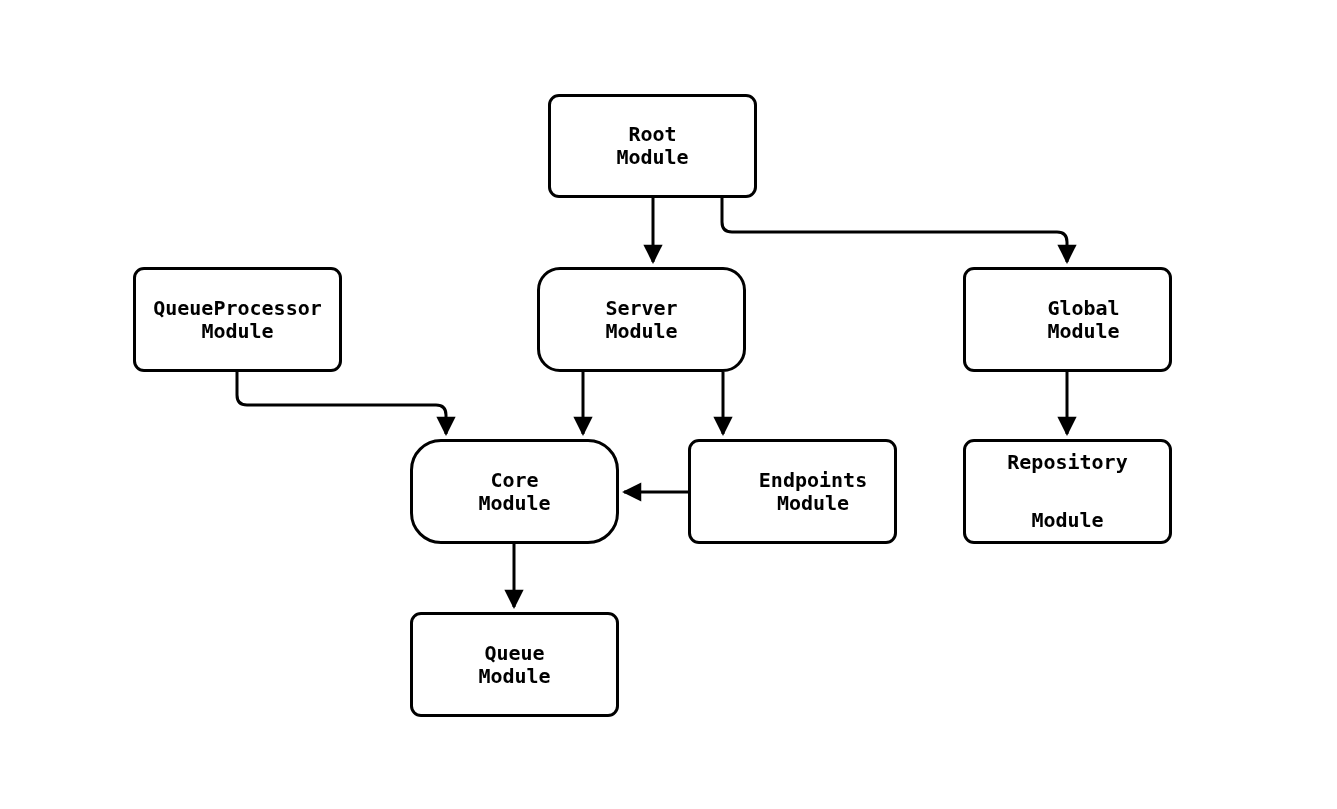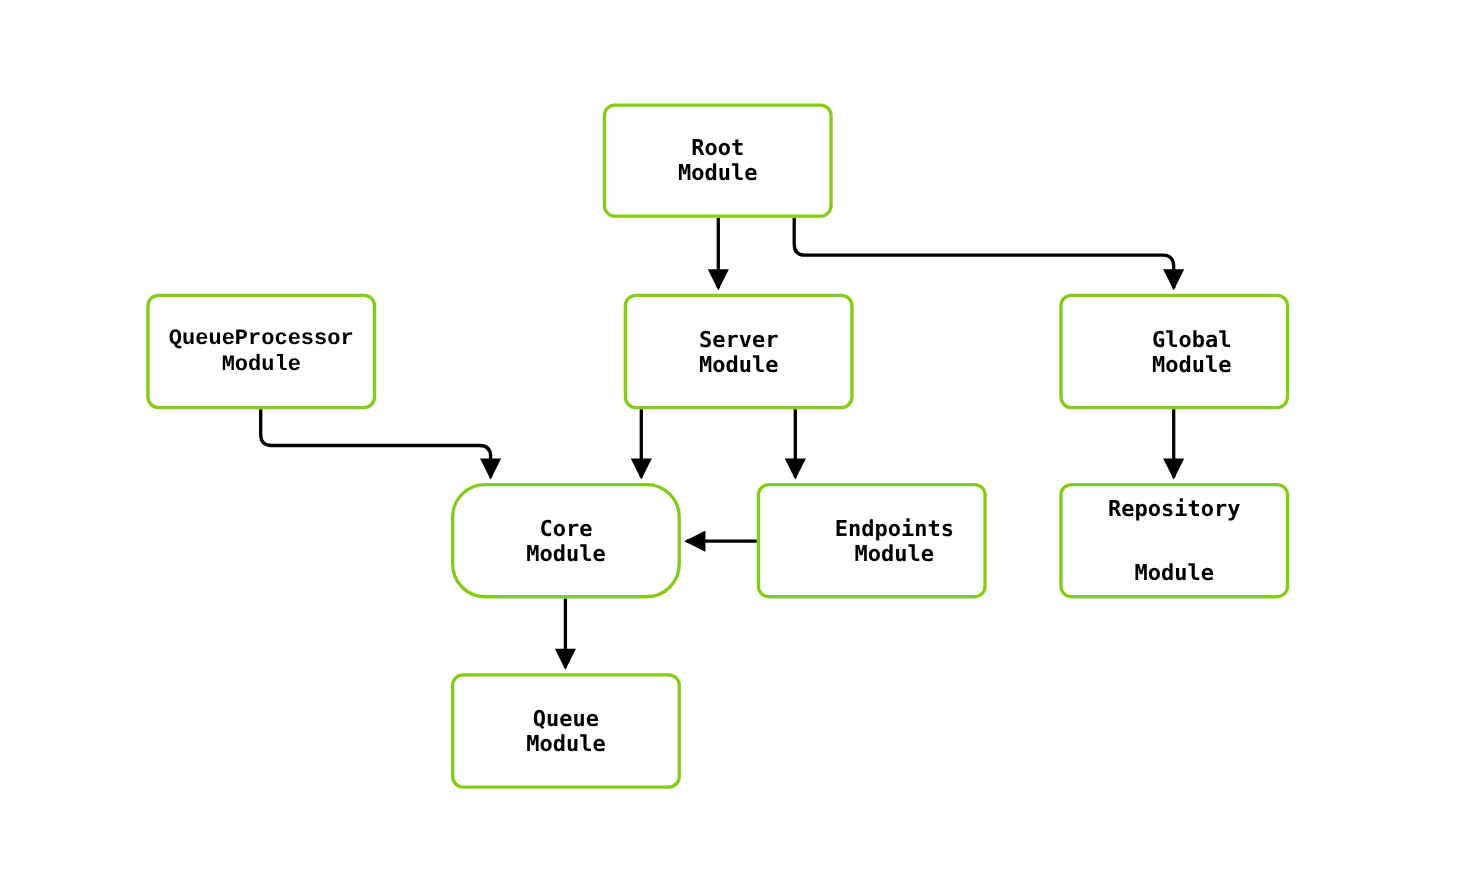--- a/index.html
+++ b/index.html
@@ -21,39 +21,39 @@
     top: 0;
     width: 1337px;
     height: 809px;
   }
   .node {
     position: absolute;
     box-sizing: border-box;
     width: 209px;
     height: 105px;
     background: #ffffff;
-    border: 3px solid #84cc16;
+    border: 3px solid #000000;
     border-radius: 11px;
     display: flex;
     flex-direction: column;
     align-items: center;
     justify-content: center;
     text-align: center;
   }
   .node .line {
     font-size: 20px;
     font-weight: bold;
     line-height: 23px;
     color: #000000;
     white-space: nowrap;
   }
   
   #node-root          { left: 548px; top:  94px; height: 104px; }
-  #node-queueprocessor{ left: 133px; top: 267px; font-family: Liberation Mono, monospace; }
-  #node-server        { left: 567px; top: 267px; }
+  #node-queueprocessor{ left: 133px; top: 267px; }
+  #node-server        { left: 537px; top: 267px; border-radius: 23px; }
   #node-global        { left: 963px; top: 267px; padding-left: 32px; }
   #node-core          { left: 410px; top: 439px; border-radius: 31px; }
   #node-endpoints     { left: 688px; top: 439px; padding-left: 41px; }
   #node-repository    { left: 963px; top: 439px; gap: 35px; }
   #node-queue         { left: 410px; top: 612px; }
 
   .edge {
     fill: none;
     stroke: #000000;
     stroke-width: 3px;

